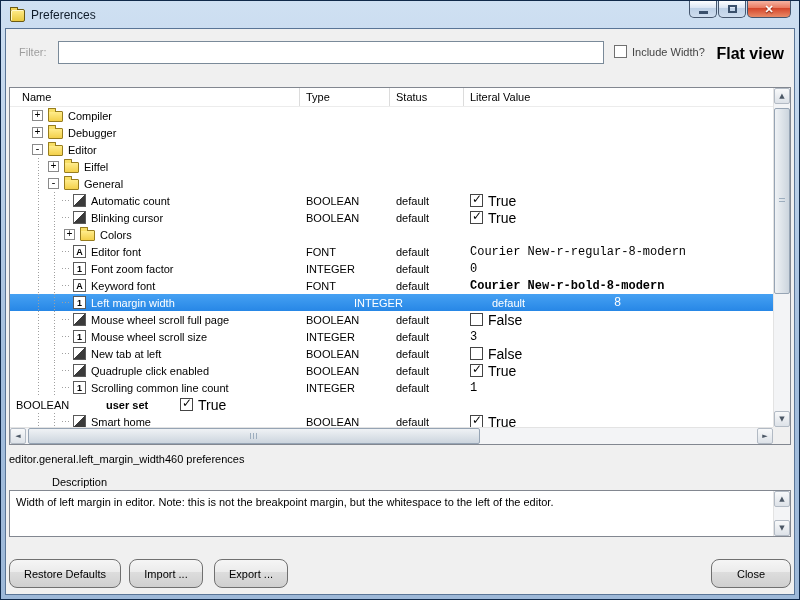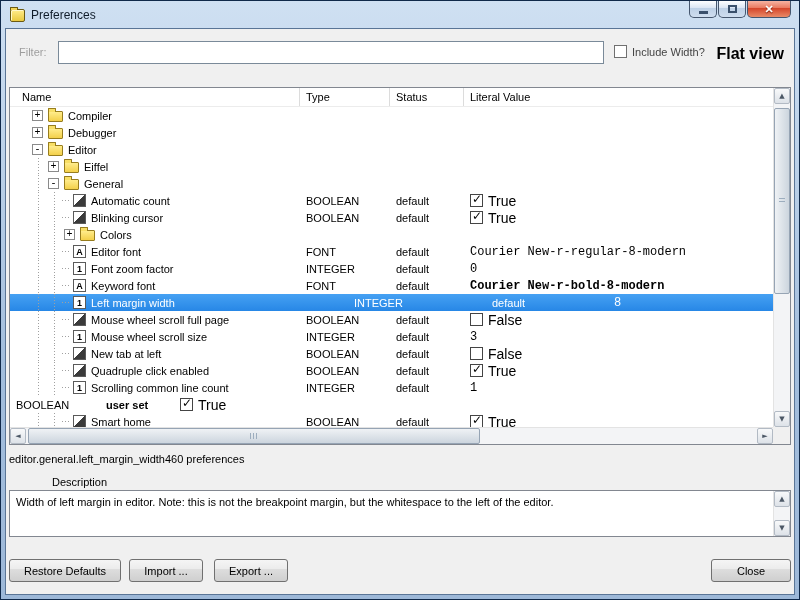--- a/index.html
+++ b/index.html
@@ -123,21 +123,21 @@
 
   
   .desc-label { position: absolute; left: 10px; top: 447px; margin-left: 36px; }
   .desc-box { position: absolute; left: 3px; top: 461px; width: 782px; height: 47px;
     border: 1px solid #828790; background: #fff; }
   .desc-text { position: absolute; left: 0; right: 18px; top: 0; bottom: 0; padding: 4px 6px; line-height: 14px; overflow: hidden; }
   .desc-scroll { position: absolute; top: 0; right: 0; bottom: 0; width: 17px;
     background: #f3f4f6; border-left: 1px solid #e3e3e3; }
 
   
-  .btn { position: absolute; top: 530px; height: 23px; border: 1px solid #707070; border-radius: 3px;
+  .btn { position: absolute; top: 530px; height: 29px; border: 1px solid #707070; border-radius: 8px;
     background: linear-gradient(#f5f5f5, #ebebeb 45%, #dddddd 45%, #cfcfcf);
     font: 11px "Liberation Sans", sans-serif; color: #000; }
   .btn-restore { left: 3px; width: 112px; }
   .btn-import { left: 123px; width: 74px; }
   .btn-export { left: 208px; width: 74px; }
   .btn-close { right: 3px; width: 80px; text-align: center; }
 </style>
 </head>
 <body>
 

